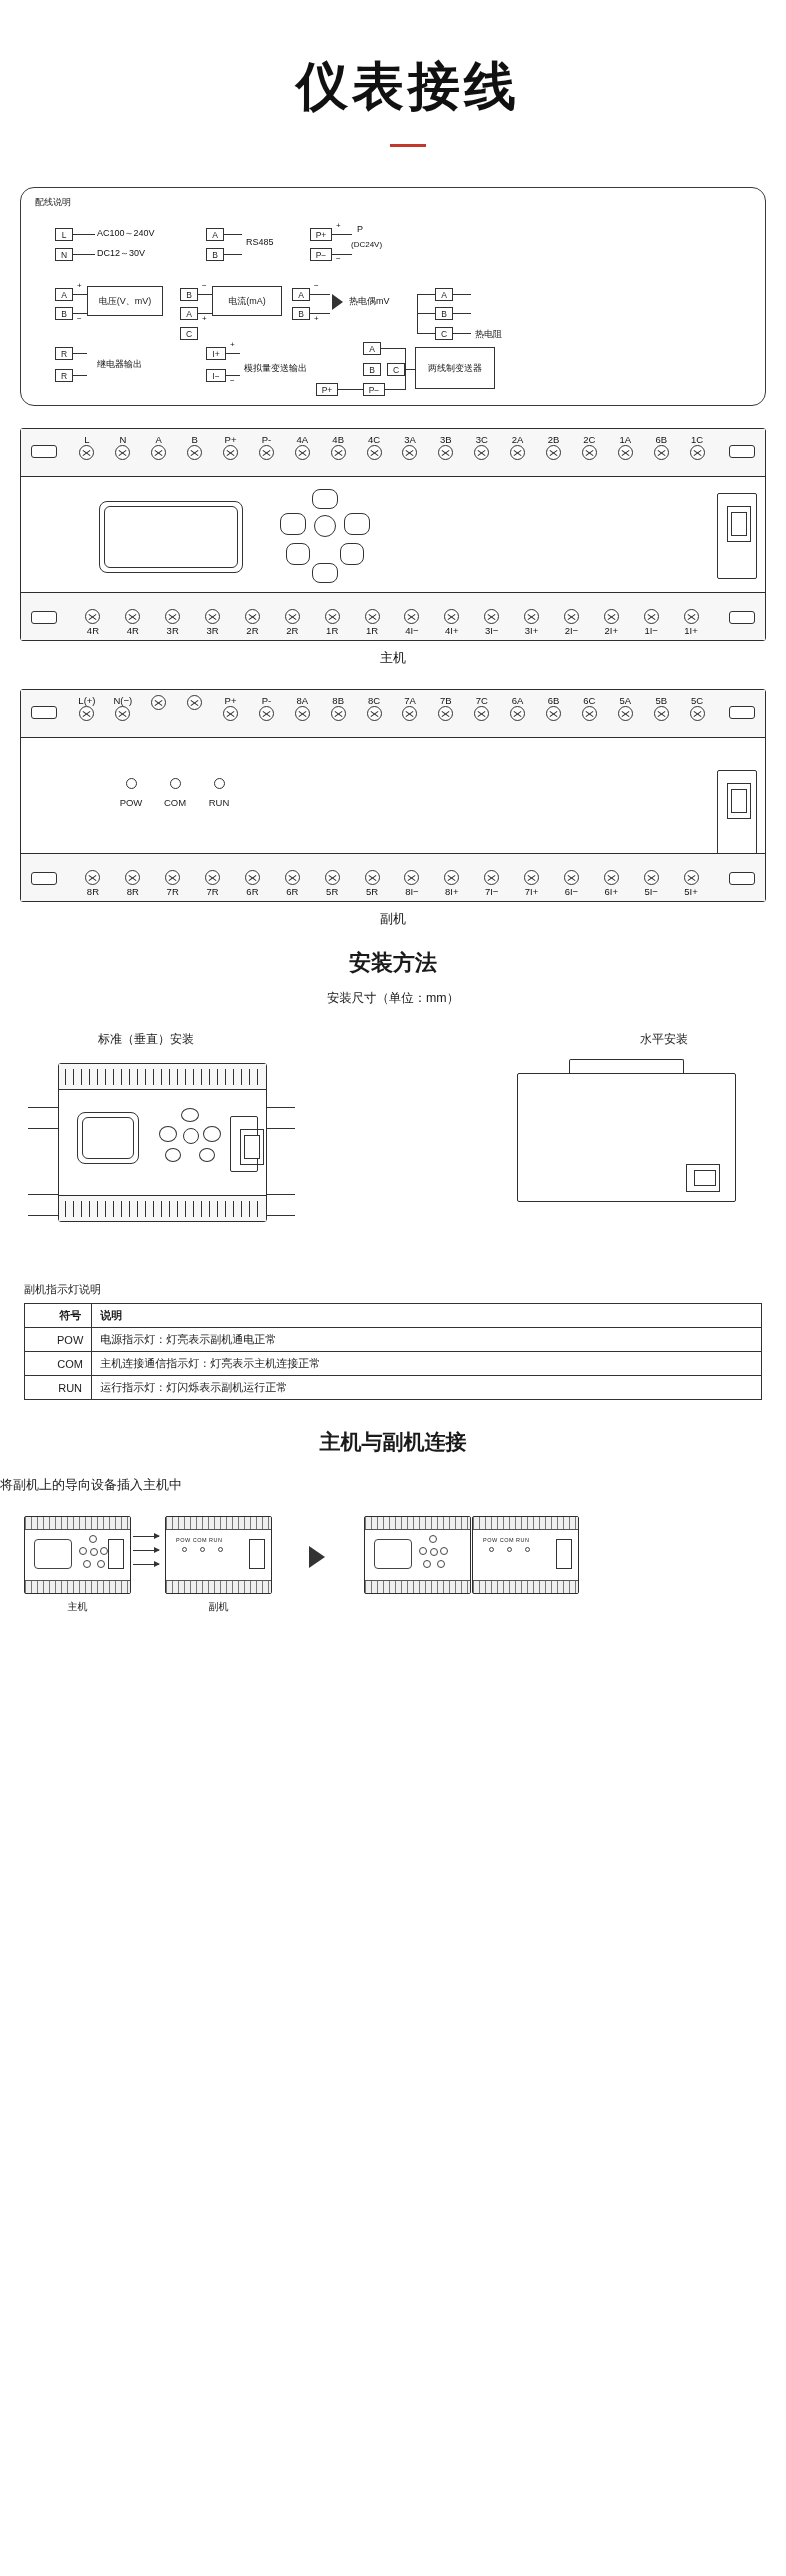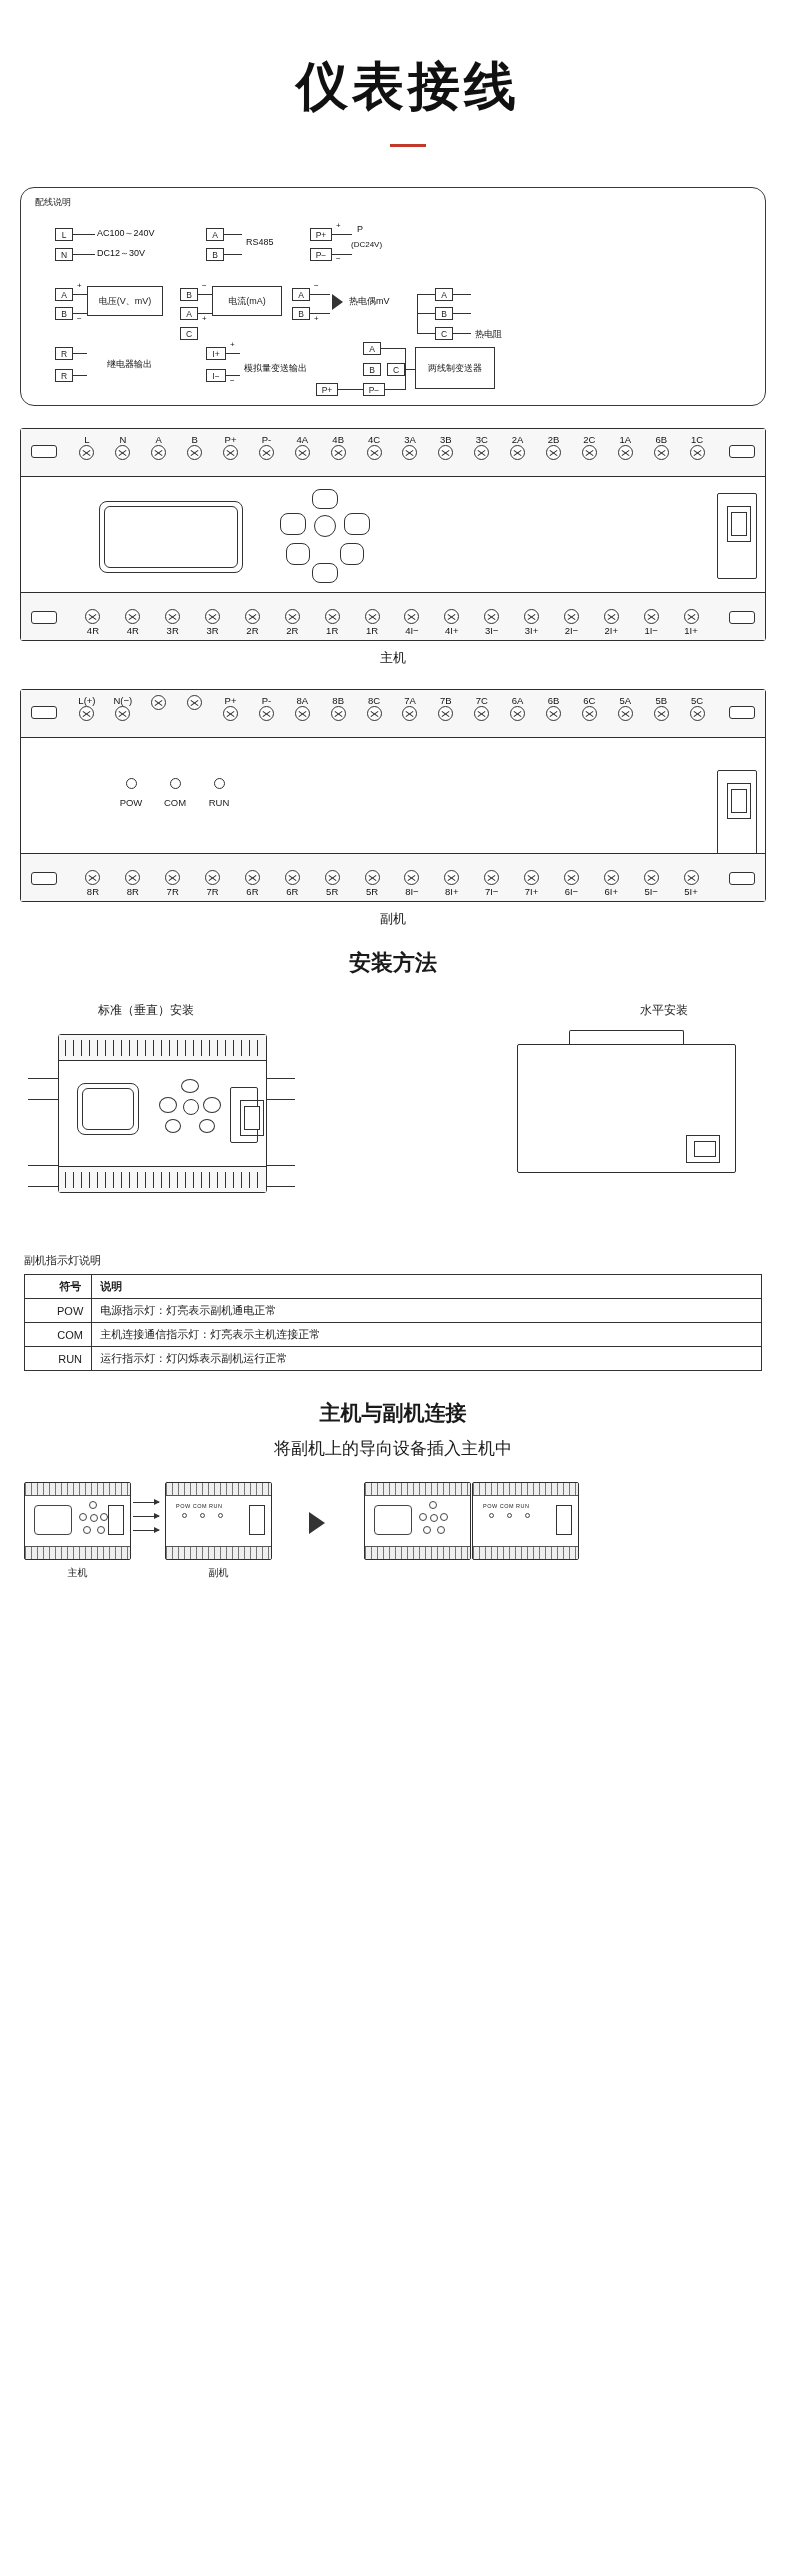--- a/index.html
+++ b/index.html
@@ -192,21 +192,21 @@
   }
   table.ledtab th, table.ledtab td {
     border:1px solid #333; padding: 4px 8px; text-align:left;
   }
   table.ledtab th:first-child, table.ledtab td:first-child {
     width: 62px; text-align:center;padding-left:32px;
   }
 
   
   .connect-title { text-align:center; font-size: 21px; font-weight:bold; margin-top: 28px; }
-  .connect-sub { text-align:center; font-size: 17px; margin-top: 10px; }
+  .connect-sub { font-size: 13px; margin-top: 20px; }
   .connect-row { position:relative; height: 127px; margin: 14px 10px 0 10px; }
   .mini {
     position:absolute; border:1px solid #2e2e2e; background:#fff; border-radius:2px;
   }
   .mini .mband {
     position:absolute; left:0; right:0; height:13px; background:#efefef;
     border-bottom:1px solid #555;
     background-image: repeating-linear-gradient(90deg,#777 0 1px, transparent 1px 6px);
   }
   .mini .mband.bot { bottom:0; top:auto; border-bottom:none; border-top:1px solid #555; }
@@ -305,21 +305,21 @@
     <div class="wline v" style="left:396px; top:106px; height:40px;"></div>
     <div class="wline h" style="left:432px; top:106px; width:18px;"></div>
     <div class="wline h" style="left:432px; top:125px; width:18px;"></div>
     <div class="wline h" style="left:432px; top:145px; width:18px;"></div>
     <div class="tlabel" style="left:454px; top:101px;margin-top:39px;">热电阻</div>
 
     <div class="tbox" style="left:34px; top:159px;">R</div>
     <div class="tbox" style="left:34px; top:181px;">R</div>
     <div class="wline h" style="left:52px; top:165px; width:14px;"></div>
     <div class="wline h" style="left:52px; top:187px; width:14px;"></div>
-    <div class="tlabel" style="left:86px; top:170px;">继电器输出</div>
+    <div class="tlabel" style="left:76px; top:170px;">继电器输出</div>
 
     <div class="tbox" style="left:185px; top:159px; width:20px;">I+</div>
     <div class="tbox" style="left:185px; top:181px; width:20px;">I−</div>
     <div class="wline h" style="left:205px; top:165px; width:14px;"></div>
     <div class="wline h" style="left:205px; top:187px; width:14px;"></div>
     <div class="tlabel sm" style="left:209px; top:152px;">+</div>
     <div class="tlabel sm" style="left:209px; top:188px;">−</div>
     <div class="tlabel" style="left:223px; top:174px;">模拟量变送输出</div>
 
     <div class="tbox" style="left:342px; top:154px;">A</div>
@@ -663,20 +663,21 @@
           <div class="term">
             <div class="screw"></div>
             <div class="term-label">5I+</div>
           </div>
         </div>
     </div>
     <div class="module-name">副机</div>
   </div>
 
   <div class="section-title">安装方法</div>
+  <div class="section-sub">安装尺寸（单位：mm）</div>
 
   <div class="install-row">
     <div class="install-cap" style="left:78px; top:6px;">标准（垂直）安装</div>
     <div class="install-cap" style="right:78px; top:6px;">水平安装</div>
 
     <div class="dinrail" style="top:82px;"></div>
     <div class="dinrail" style="top:169px;"></div>
 
     <div class="vert-unit">
       <div class="band">

